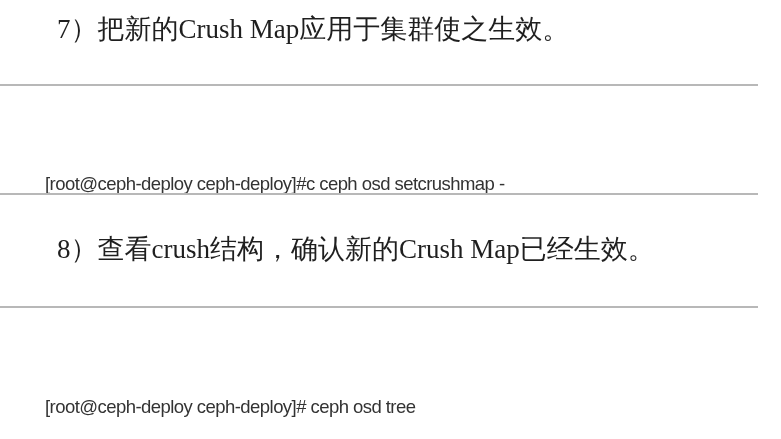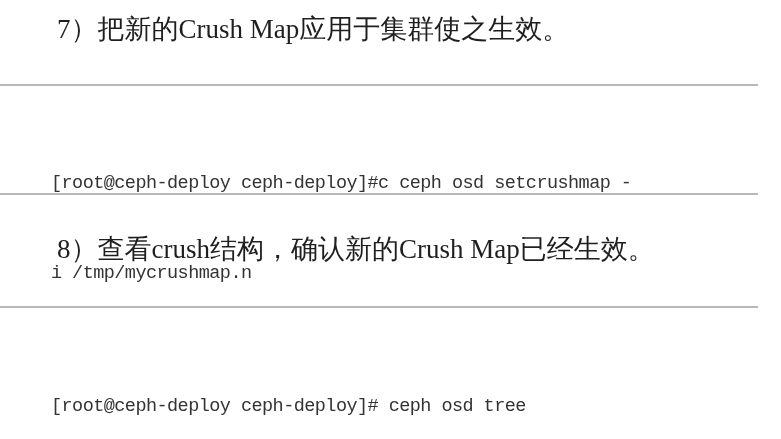--- a/index.html
+++ b/index.html
@@ -7,36 +7,35 @@
     .heading {
       position: absolute; left: 57px;
       font-family: "Liberation Serif", "DejaVu Serif", serif;
       font-size: 27px; line-height: 32px; color: #1f1f1f; white-space: nowrap;
     }
     .rule {
       position: absolute; left: 0; width: 758px; height: 2px;
       background: #b8b8b8;
     }
     .code {
-      position: absolute; left: 51px;
-      font-family: Liberation Mono, monospace;
+      position: absolute; left: 45px;
+      font-family: Liberation Sans, sans-serif;
       font-size: 18.5px; line-height: 30px; color: #333; white-space: pre;
       letter-spacing: -0.55px;
     }
   </style>
 </head>
 <body>
 
 <div class="heading" style="top:13px;">7）把新的Crush Map应用于集群使之生效。</div>
 
 <div class="rule" style="top:84px;"></div>
 
 <div class="code" style="top:109px;">
   <div>[root@ceph-deploy ceph-deploy]#c ceph osd setcrushmap -</div>
-  <div>i /tmp/mycrushmap.n</div>
 </div>
 
 <div class="rule" style="top:193px;"></div>
 
 <div class="heading" style="top:233px;text-align:right;">8）查看crush结构，确认新的Crush Map已经生效。</div>
 
 <div class="rule" style="top:306px;"></div>
 
 <div class="code" style="top:332px;">
   <div>[root@ceph-deploy ceph-deploy]# ceph osd tree</div>

